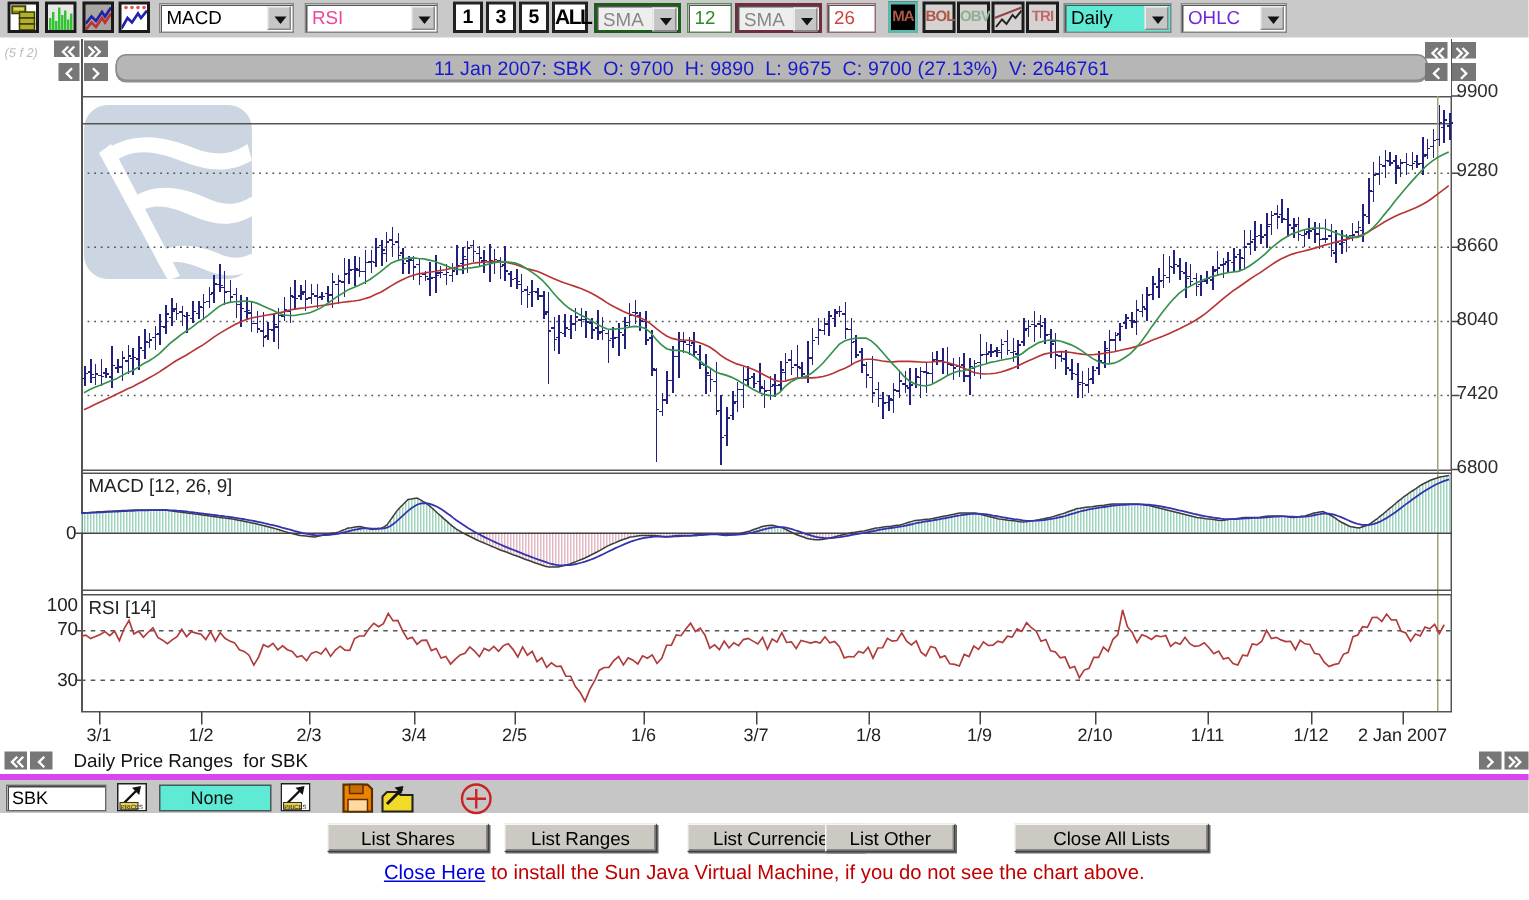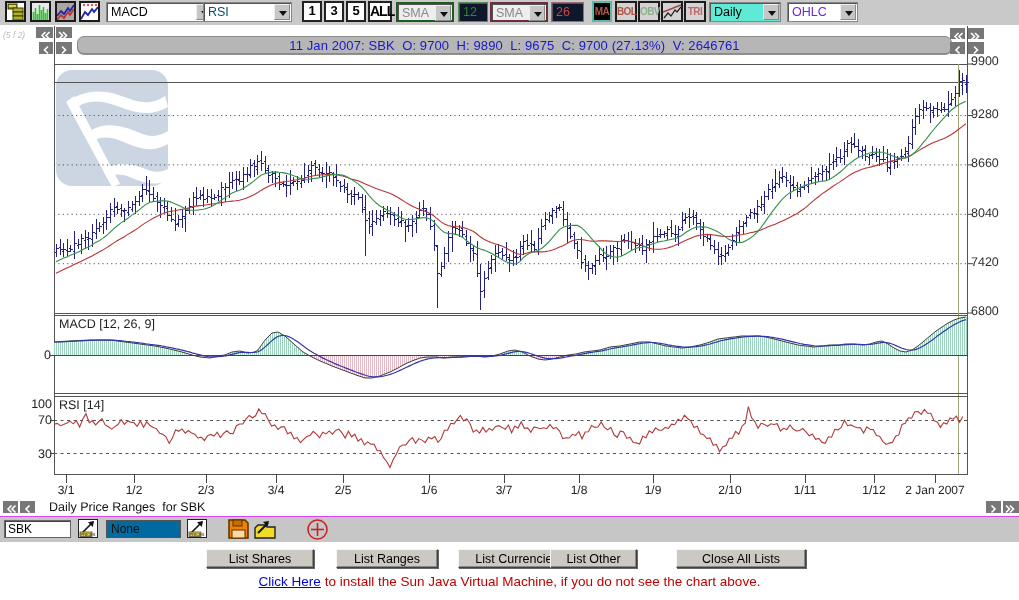--- a/index.html
+++ b/index.html
@@ -1,27 +1,27 @@
 <!DOCTYPE html>
 <html><head><meta charset="utf-8"><title>SBK</title>
 <style>
 *{margin:0;padding:0;box-sizing:border-box}
 body{width:1019px;height:600px;background:#fff;font-family:"Liberation Sans",sans-serif;position:relative;overflow:hidden;-webkit-font-smoothing:antialiased}
 .abs{position:absolute}
 .tb{position:absolute;left:0;top:0;width:1019px;height:25px;background:#c9c9c9}
 .icon{position:absolute;top:1px;width:21px;height:21px;border:2px solid #1a1a1a;background:#fff}
-.combo{position:absolute;top:2px;height:20px;background:#0f172a;border:1px solid #868686;box-shadow:inset 1px 1px 0 #555}
+.combo{position:absolute;top:2px;height:20px;background:#ffffff;border:1px solid #868686;box-shadow:inset 1px 1px 0 #555}
 .combo .tx{position:absolute;left:4px;top:2px;font-size:12.5px;color:#000}
 .arrowbtn{position:absolute;right:1px;top:1px;width:16px;height:16px;background:#c6c6c6;border:1px solid #888;border-top-color:#eee;border-left-color:#eee}
 .arrowbtn:after{content:"";position:absolute;left:4px;top:6px;border:4px solid transparent;border-top:5px solid #111}
 .nbtn{position:absolute;top:1px;height:21px;background:#fff;border:2px solid #222;color:#000;font-weight:bold;font-size:13px;text-align:center;line-height:16px}
 .sbtn{position:absolute;background:#777;color:#fff}
 .pill{position:absolute;left:77px;top:36px;width:875px;height:18px;background:#b6b6b6;border:1px solid #8a8a8a;border-radius:7px;box-shadow:0 1px 0 #909090;text-align:center;font-size:13px;color:#1818cc;line-height:17px;letter-spacing:.1px}
 .minibtn{position:absolute;height:21px;top:1px;border:2px solid #1c1c1c;background:#d6d2d2;font-weight:bold;font-size:10px;text-align:center;line-height:17px;letter-spacing:-.6px}
-.btb{position:absolute;left:0;top:516px;width:1019px;height:26px;background:#c6c6c6;border-top:1px solid #d946ef}
+.btb{position:absolute;left:0;top:516px;width:1019px;height:26px;background:#c6c6c6;border-top:4px solid #d946ef}
 .lbtn{position:absolute;top:549px;height:19px;background:#ccc9c2;border:1px solid #404040;border-top-color:#f5f5f3;border-left-color:#f5f5f3;box-shadow:inset -1px -1px 0 #888,1px 1px 0 #666;font-size:12.5px;color:#000;text-align:center;line-height:18px}
 </style></head>
 <body>
 <svg width="1019" height="600" viewBox="0 0 1019 600" xmlns="http://www.w3.org/2000/svg" style="position:absolute;left:0;top:0;-webkit-font-smoothing:antialiased" font-family="Liberation Sans, sans-serif" text-rendering="geometricPrecision">
 <g shape-rendering="crispEdges">
 <line x1="54.5" y1="26" x2="54.5" y2="474" stroke="#545454"></line>
 <line x1="967.5" y1="26" x2="967.5" y2="474" stroke="#545454"></line>
 </g>
 
 <g>
@@ -112,26 +112,26 @@
 </div>
 <div class="icon" style="left:79px">
  <svg width="17" height="17">
   <circle cx="3" cy="2" r="1.2" fill="#e05555"></circle>
         <circle cx="7" cy="2" r="1.2" fill="#e05555"></circle>
         <circle cx="11" cy="2" r="1.2" fill="#e05555"></circle>
         <circle cx="15" cy="2" r="1.2" fill="#e05555"></circle>
   <polyline points="0,16 4,9 7,12 11,6 13,9 17,4" fill="none" stroke="#2222aa" stroke-width="1.8"></polyline>
  </svg>
 </div>
-<div class="combo" style="left:106px;width:108px;background:#fff">
+<div class="combo" style="left:106px;width:90px;background:#fff">
 <span class="tx" style="color:#000">MACD</span>
       <span class="arrowbtn"></span>
     </div>
 <div class="combo" style="left:203px;width:89px;background:#fff">
-<span class="tx" style="color:#0c4a6e">RSI</span>
+<span class="tx" style="color:#ec4899">RSI</span>
       <span class="arrowbtn"></span>
     </div>
 <div class="nbtn" style="left:302px;width:20px">1</div>
 <div class="nbtn" style="left:324px;width:20px">3</div>
 <div class="nbtn" style="left:346px;width:20px">5</div>
 <div class="nbtn" style="left:368px;width:24px;font-size:14px;letter-spacing:-1px">ALL</div>
 <div class="combo" style="left:396px;width:58px;border:2px solid #1e5c1e;background:#eee">
 <span class="tx" style="color:#888">SMA</span>
       <span class="arrowbtn"></span>
     </div>
@@ -210,21 +210,21 @@
 
 <div class="btb">
 <div class="abs" style="left:4px;top:3px;width:67px;height:18px;background:#fff;border:1px solid #666;box-shadow:inset 1px 1px 0 #444;font-size:12px;line-height:16px;padding-left:3px">SBK</div>
 <div class="abs" style="left:78px;top:2px"><svg width="20" height="19" viewBox="0 0 20 19">
 <rect x="0.5" y="0.5" width="19" height="18" fill="#fff" stroke="#222"></rect>
 <line x1="4" y1="14" x2="15" y2="3" stroke="#111" stroke-width="1.6"></line>
 <path d="M16,2 l-6,1.2 4.8,4.8 z" fill="#111"></path>
 <rect x="2" y="13" width="12" height="4.5" fill="#e8d44a" stroke="#333" stroke-width="0.7"></rect>
 <text x="2.5" y="17" font-size="4" font-family="Liberation Sans" fill="#111">PRICES</text>
 </svg></div>
-<div class="abs" style="left:106px;top:3px;width:75px;height:18px;background:#0369a1;border:1px solid #555;font-size:12px;line-height:16px;padding-left:4px;color:#111">None</div>
+<div class="abs" style="left:106px;top:3px;width:75px;height:18px;background:#5eead4;border:1px solid #555;font-size:12px;line-height:16px;padding-left:20px;color:#111">None</div>
 <div class="abs" style="left:187px;top:2px"><svg width="20" height="19" viewBox="0 0 20 19">
 <rect x="0.5" y="0.5" width="19" height="18" fill="#fff" stroke="#222"></rect>
 <line x1="4" y1="14" x2="15" y2="3" stroke="#111" stroke-width="1.6"></line>
 <path d="M16,2 l-6,1.2 4.8,4.8 z" fill="#111"></path>
 <rect x="2" y="13" width="12" height="4.5" fill="#e8d44a" stroke="#333" stroke-width="0.7"></rect>
 <text x="2.5" y="17" font-size="4" font-family="Liberation Sans" fill="#111">PRICES</text>
 </svg></div>
 <div class="abs" style="left:228px;top:2px"><svg width="21" height="20" viewBox="0 0 21 20">
 <path d="M1,1 H17 L20,4 V19 H1 Z" fill="#f08200" stroke="#5a3000" stroke-width="1.5"></path>
 <rect x="5" y="1" width="9" height="6" fill="#c96d00" stroke="#5a3000"></rect>
@@ -234,18 +234,18 @@
 <path d="M2,19 V9 L5,6 H12 L14,8 H22 V19 Z" fill="#f2da28" stroke="#222" stroke-width="1.4"></path>
 <line x1="5" y1="14" x2="15" y2="4" stroke="#111" stroke-width="2"></line>
 <path d="M16,2 l-6,1 4.5,4.5 z" fill="#111"></path>
 </svg></div>
 <div class="abs" style="left:306px;top:1px"><svg width="23" height="23" viewBox="0 0 23 23">
 <circle cx="11.5" cy="11.5" r="9.5" fill="none" stroke="#c22" stroke-width="1.6"></circle>
 <line x1="11.5" y1="5" x2="11.5" y2="18" stroke="#c22" stroke-width="1.6"></line>
 <line x1="5" y1="11.5" x2="18" y2="11.5" stroke="#c22" stroke-width="1.6"></line>
 </svg></div>
 </div>
-<div class="lbtn" style="left:206px;width:108px">List Shares</div>
+<div class="lbtn" style="left:218px;width:108px">List Shares</div>
 <div class="lbtn" style="left:336px;width:102px">List Ranges</div>
 <div class="lbtn" style="left:458px;width:118px">List Currencies</div>
 <div class="lbtn" style="left:550px;width:87px">List Other</div>
 <div class="lbtn" style="left:676px;width:130px">Close All Lists</div>
-<div class="abs" style="left:0;top:574px;width:1019px;text-align:center;font-size:13.5px;color:#c00000"><span style="color:#0000dd;text-decoration:underline">Click Here</span> to install the Sun Java Virtual Machine, if you do not see the chart above.</div>
+<div class="abs" style="left:0;top:574px;width:1019px;text-align:center;font-size:13.5px;color:#c00000"><span style="color:#0000dd;text-decoration:underline">Close Here</span> to install the Sun Java Virtual Machine, if you do not see the chart above.</div>
 
 </body></html>

